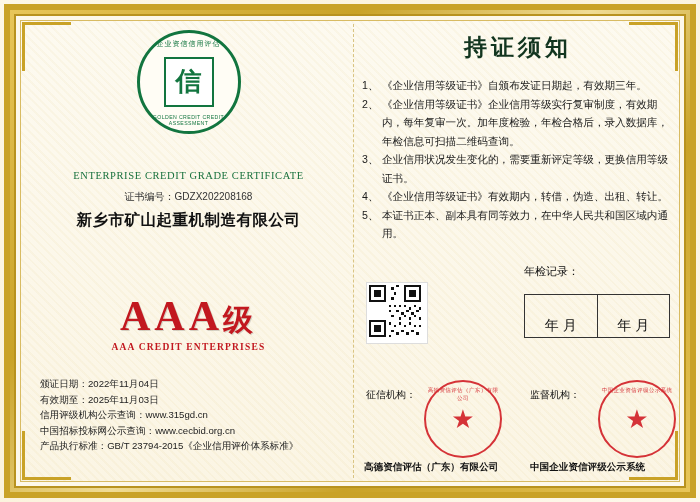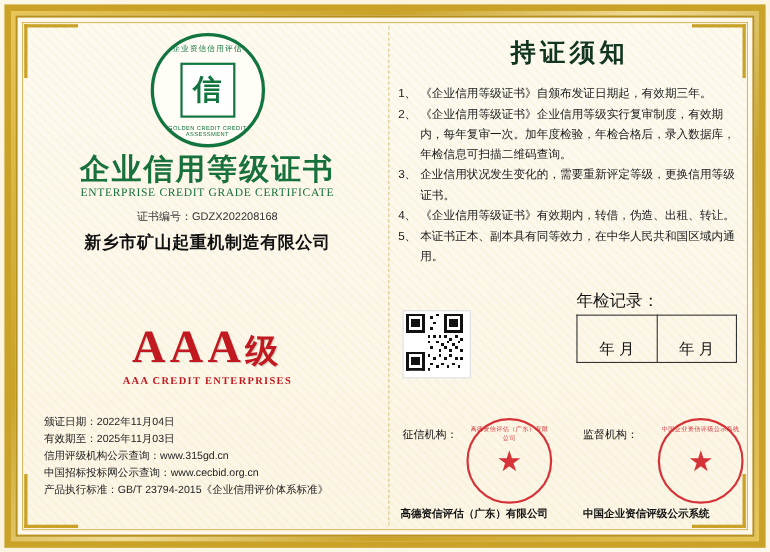--- a/index.html
+++ b/index.html
@@ -132,21 +132,21 @@
   .qr{
     position:absolute;left:6px;top:258px;width:56px;height:56px;
     background:#fff;padding:2px;border:1px solid #ddd;
   }
   .qr svg{display:block;}
 
   
   .annual{
     position:absolute;right:6px;top:240px;width:146px;
   }
-  .annual .lbl{font-size:15px;color:#111;margin-bottom:3px;}
+  .annual .lbl{font-size:11px;color:#111;margin-bottom:15px;}
   .annual table{
     border-collapse:collapse;width:146px;height:44px;
     font-size:14px;color:#111;
   }
   .annual td{border:1px solid #333;text-align:center;vertical-align:bottom;padding-bottom:2px;}
 
   
   .stamp-area{position:absolute;left:0;right:0;bottom:2px;height:106px;}
   .stamp-lbl{position:absolute;font-size:10px;color:#111;}
   .lbl-a{left:6px;top:18px;}
@@ -187,21 +187,20 @@
   <div class="content">
 
     <div class="left">
 
       <div class="seal-logo">
         <div class="ring-text-top">企业资信信用评估</div>
         <div class="xin">信</div>
         <div class="ring-text-bot">GOLDEN CREDIT CREDIT ASSESSMENT</div>
       </div>
 
-      <div class="title-cn">企业信用等级证书</div>
       <div class="title-en">ENTERPRISE CREDIT GRADE CERTIFICATE</div>
       <div class="cert-no">证书编号：GDZX202208168</div>
       <div class="company">新乡市矿山起重机制造有限公司</div>
 
       <div class="grade">
         <span>AAA</span><span class="lv">级</span>
       </div>
       <div class="grade-en">AAA CREDIT ENTERPRISES</div>
 
       <div class="meta">

